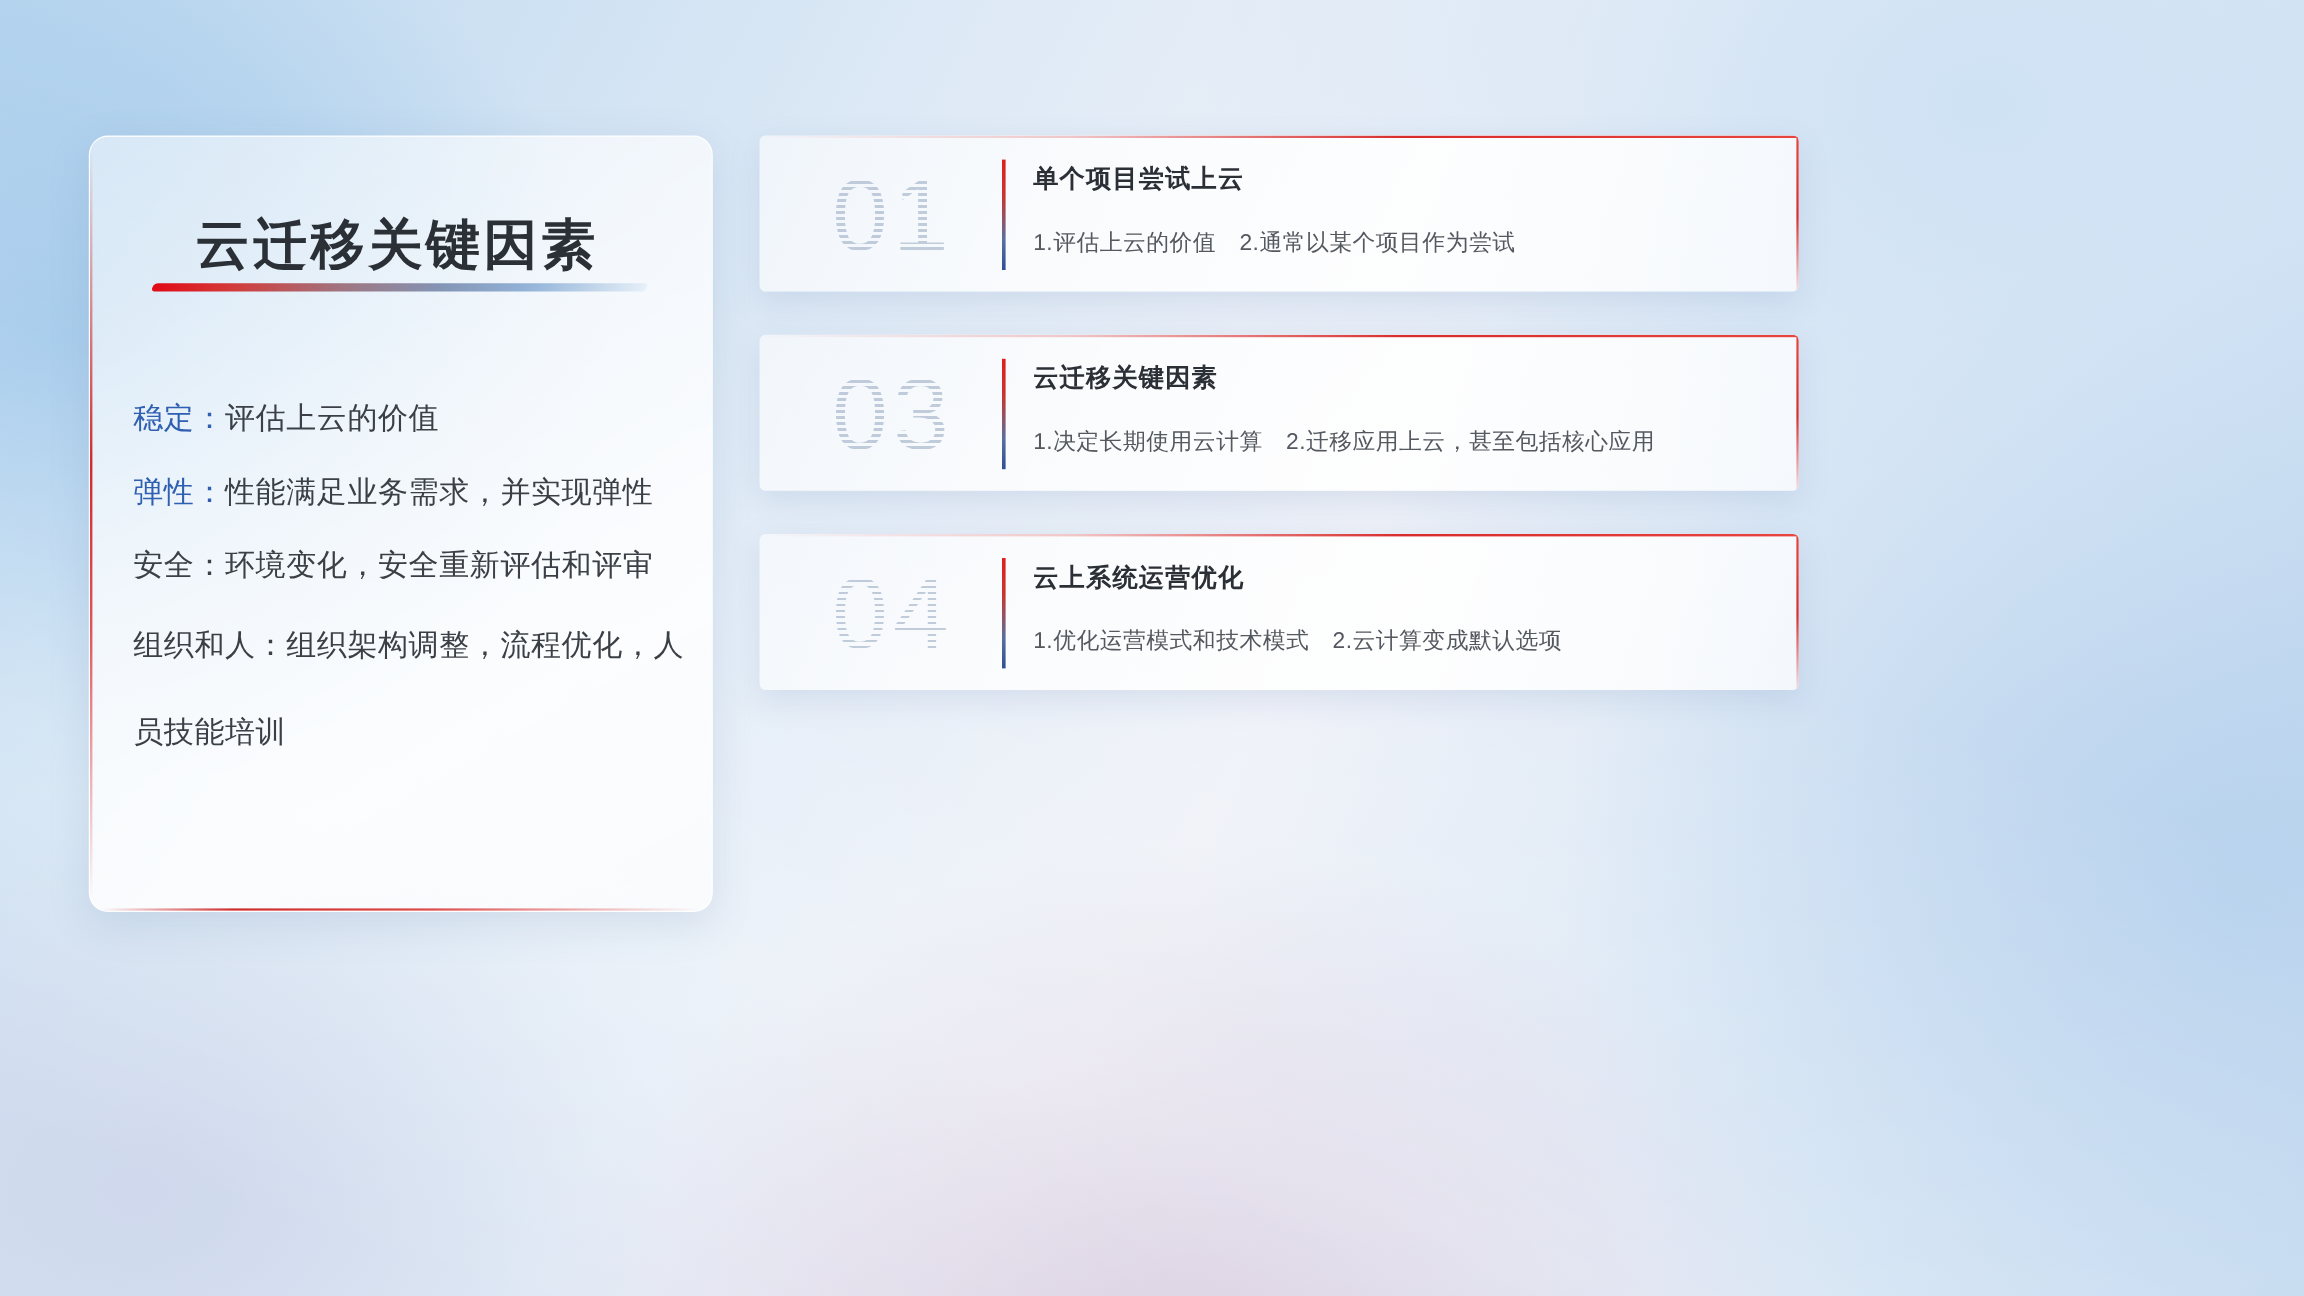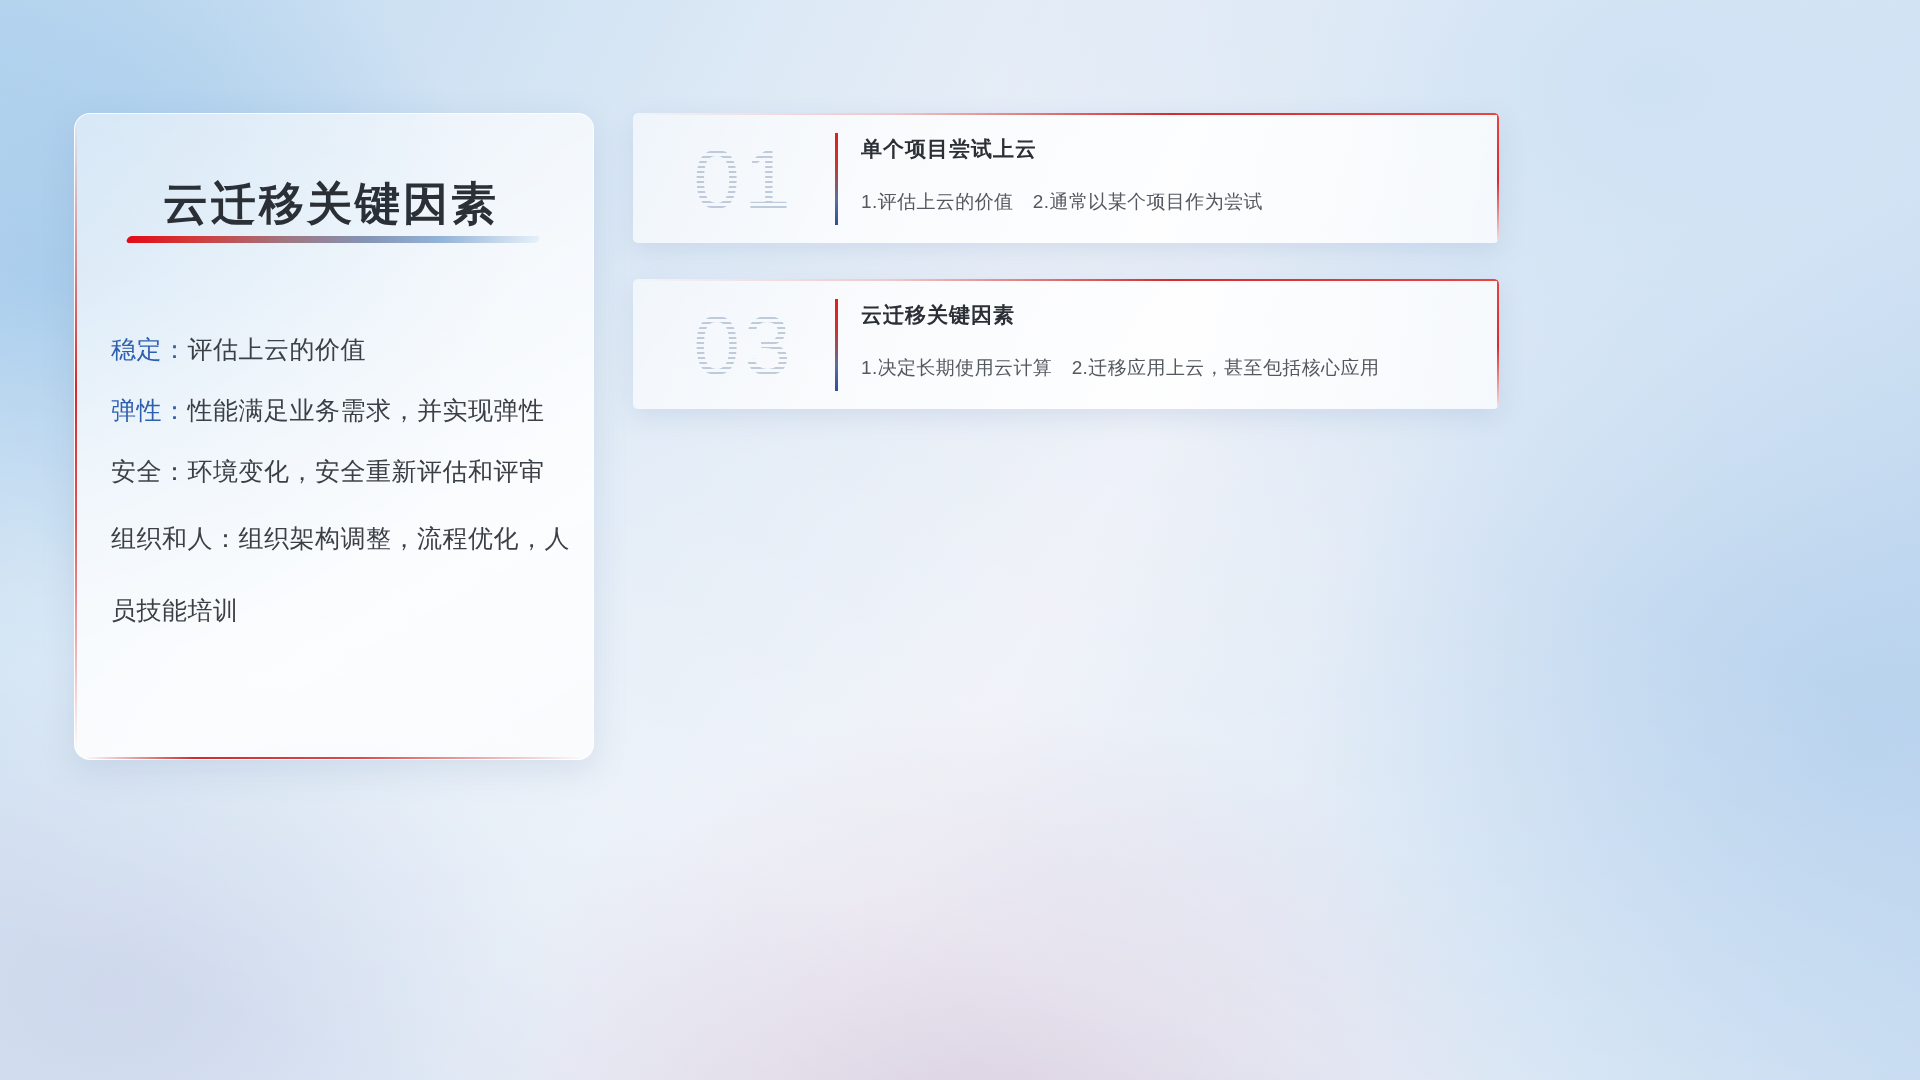--- a/index.html
+++ b/index.html
@@ -111,15 +111,21 @@
     </div>
 
 
     <div class="card">
       <div class="card-num"><span>03</span></div>
       <div class="card-bar"></div>
       <div class="card-title">云迁移关键因素</div>
       <div class="card-desc">1.决定长期使用云计算　2.迁移应用上云，甚至包括核心应用</div>
     </div>
 
+    <div class="card">
+      <div class="card-num"><span>04</span></div>
+      <div class="card-bar"></div>
+      <div class="card-title">云上系统运营优化</div>
+      <div class="card-desc">1.优化运营模式和技术模式　2.云计算变成默认选项</div>
+    </div>
 
   </div>
 </div>
 
 </body></html>

